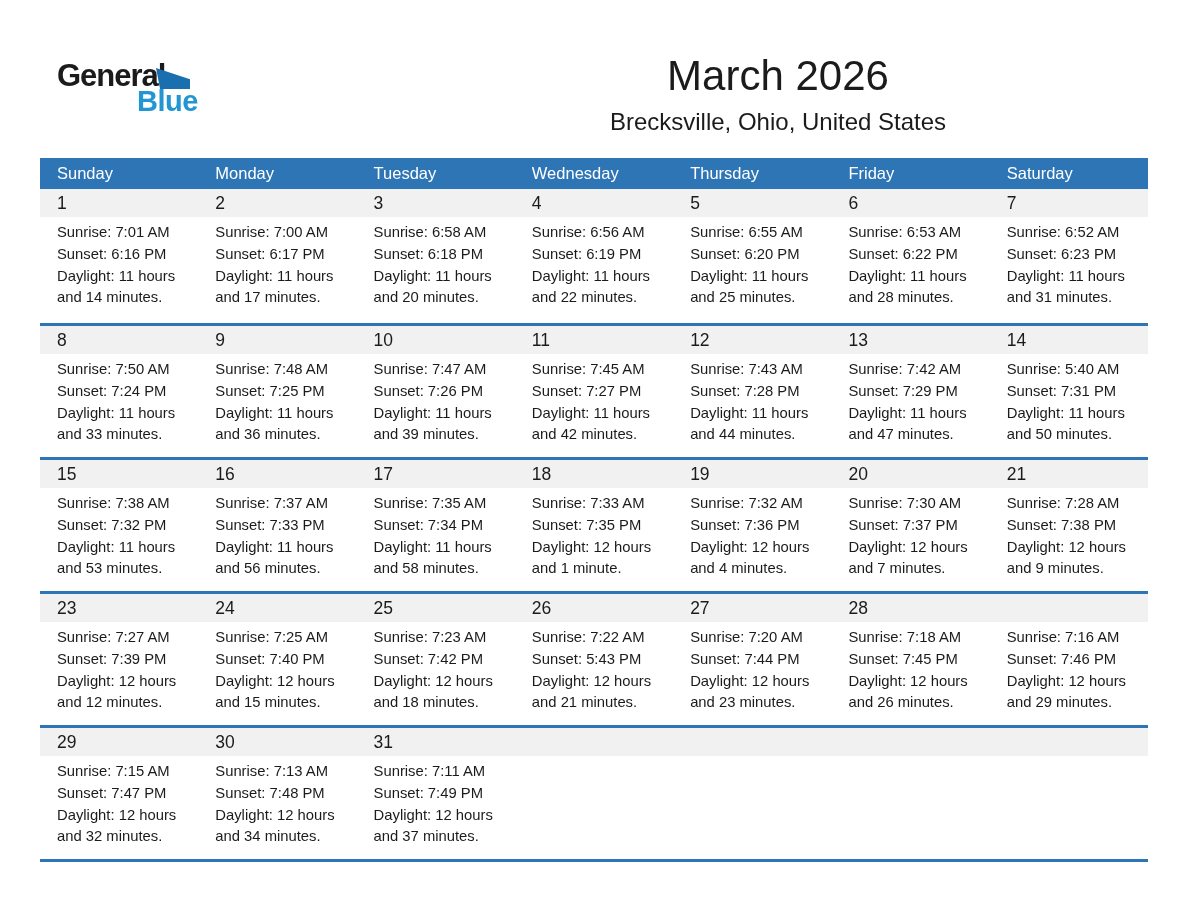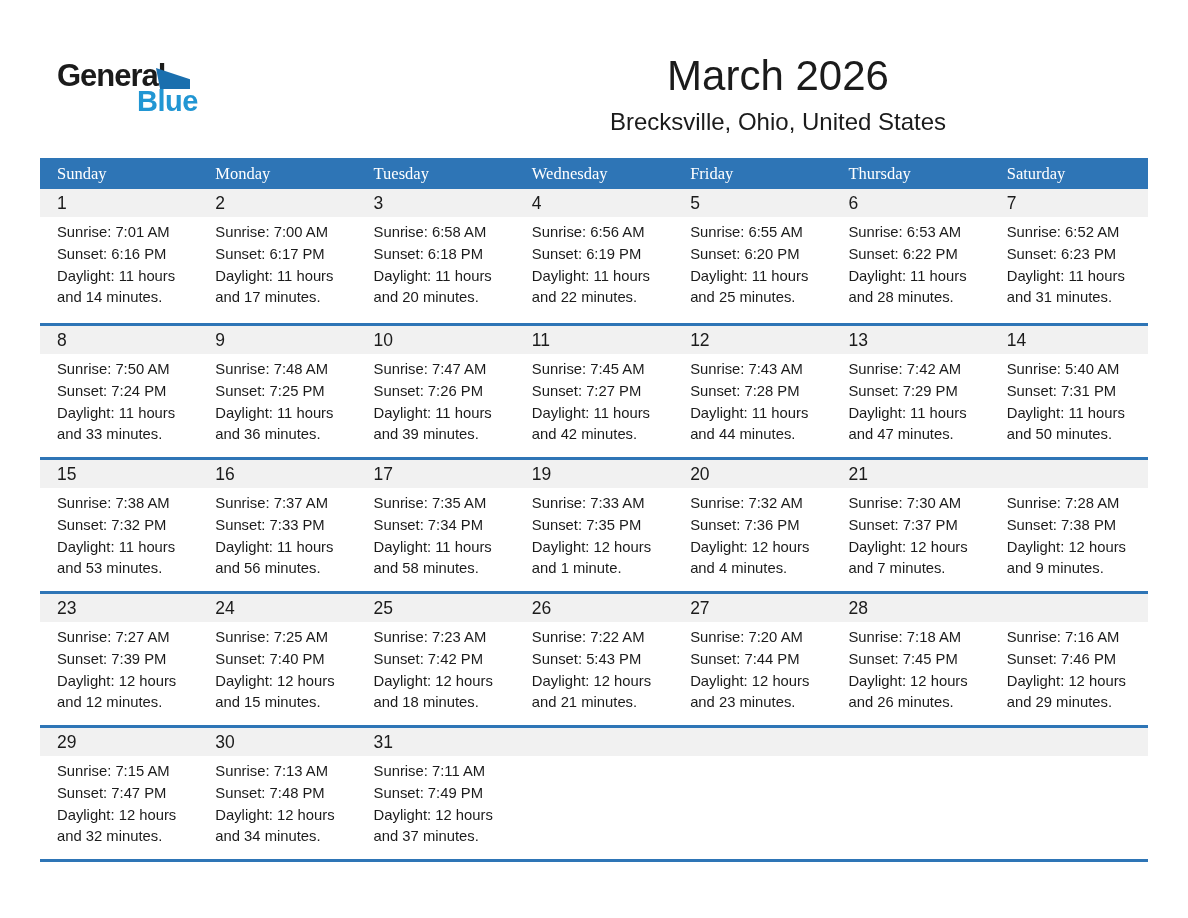--- a/index.html
+++ b/index.html
@@ -40,21 +40,21 @@
   .month-title{font-size:42px;font-weight:400;color:#1b1b1b;line-height:1.15;text-align:center;}
   .location{font-size:24px;font-weight:400;color:#1b1b1b;margin-top:8px;text-align:center;}
 
   
   .calendar{
     position:absolute;left:40px;top:158px;width:1108px;
     border-bottom:3px solid var(--separator-blue);
   }
   .weekday-row{
     display:grid;grid-template-columns:repeat(7,1fr);
-    background:var(--header-blue);height:31px;font-family:Liberation Serif, serif;
+    background:var(--header-blue);height:31px;
   }
   .weekday-cell{
     color:#ffffff;font-size:16.5px;line-height:31px;
     padding-left:17px;overflow:hidden;white-space:nowrap;
   }
   .week-row{min-height:134px;background:#ffffff;}
   .week-row.sep{border-top:3px solid var(--separator-blue);}
   .day-band{
     display:grid;grid-template-columns:repeat(7,1fr);
     background:var(--day-band-gray);height:28px;
@@ -83,22 +83,22 @@
     <div class="month-title">March 2026</div>
     <div class="location">Brecksville, Ohio, United States</div>
   </div>
 
   <div class="calendar">
     <div class="weekday-row" id="weekday-row">
         <div class="weekday-cell">Sunday</div>
         <div class="weekday-cell">Monday</div>
         <div class="weekday-cell">Tuesday</div>
         <div class="weekday-cell">Wednesday</div>
+        <div class="weekday-cell">Thursday</div>
         <div class="weekday-cell">Friday</div>
-        <div class="weekday-cell">Thursday</div>
         <div class="weekday-cell">Saturday</div>
       </div>
     <div id="weeks">
         <div class="week-row">
           <div class="day-band">
             <div class="day-num">1</div>
             <div class="day-num">2</div>
             <div class="day-num">3</div>
             <div class="day-num">4</div>
             <div class="day-num">5</div>
@@ -203,20 +203,21 @@
               <div class="detail-line">Daylight: 11 hours</div>
               <div class="detail-line">and 50 minutes.</div>
             </div>
           </div>
         </div>
         <div class="week-row sep">
           <div class="day-band">
             <div class="day-num">15</div>
             <div class="day-num">16</div>
             <div class="day-num">17</div>
+            <div class="day-num">18</div>
             <div class="day-num">19</div>
             <div class="day-num">20</div>
             <div class="day-num">21</div>
           </div>
           <div class="details-row">
             <div class="cell-details">
               <div class="detail-line">Sunrise: 7:38 AM</div>
               <div class="detail-line">Sunset: 7:32 PM</div>
               <div class="detail-line">Daylight: 11 hours</div>
               <div class="detail-line">and 53 minutes.</div>

